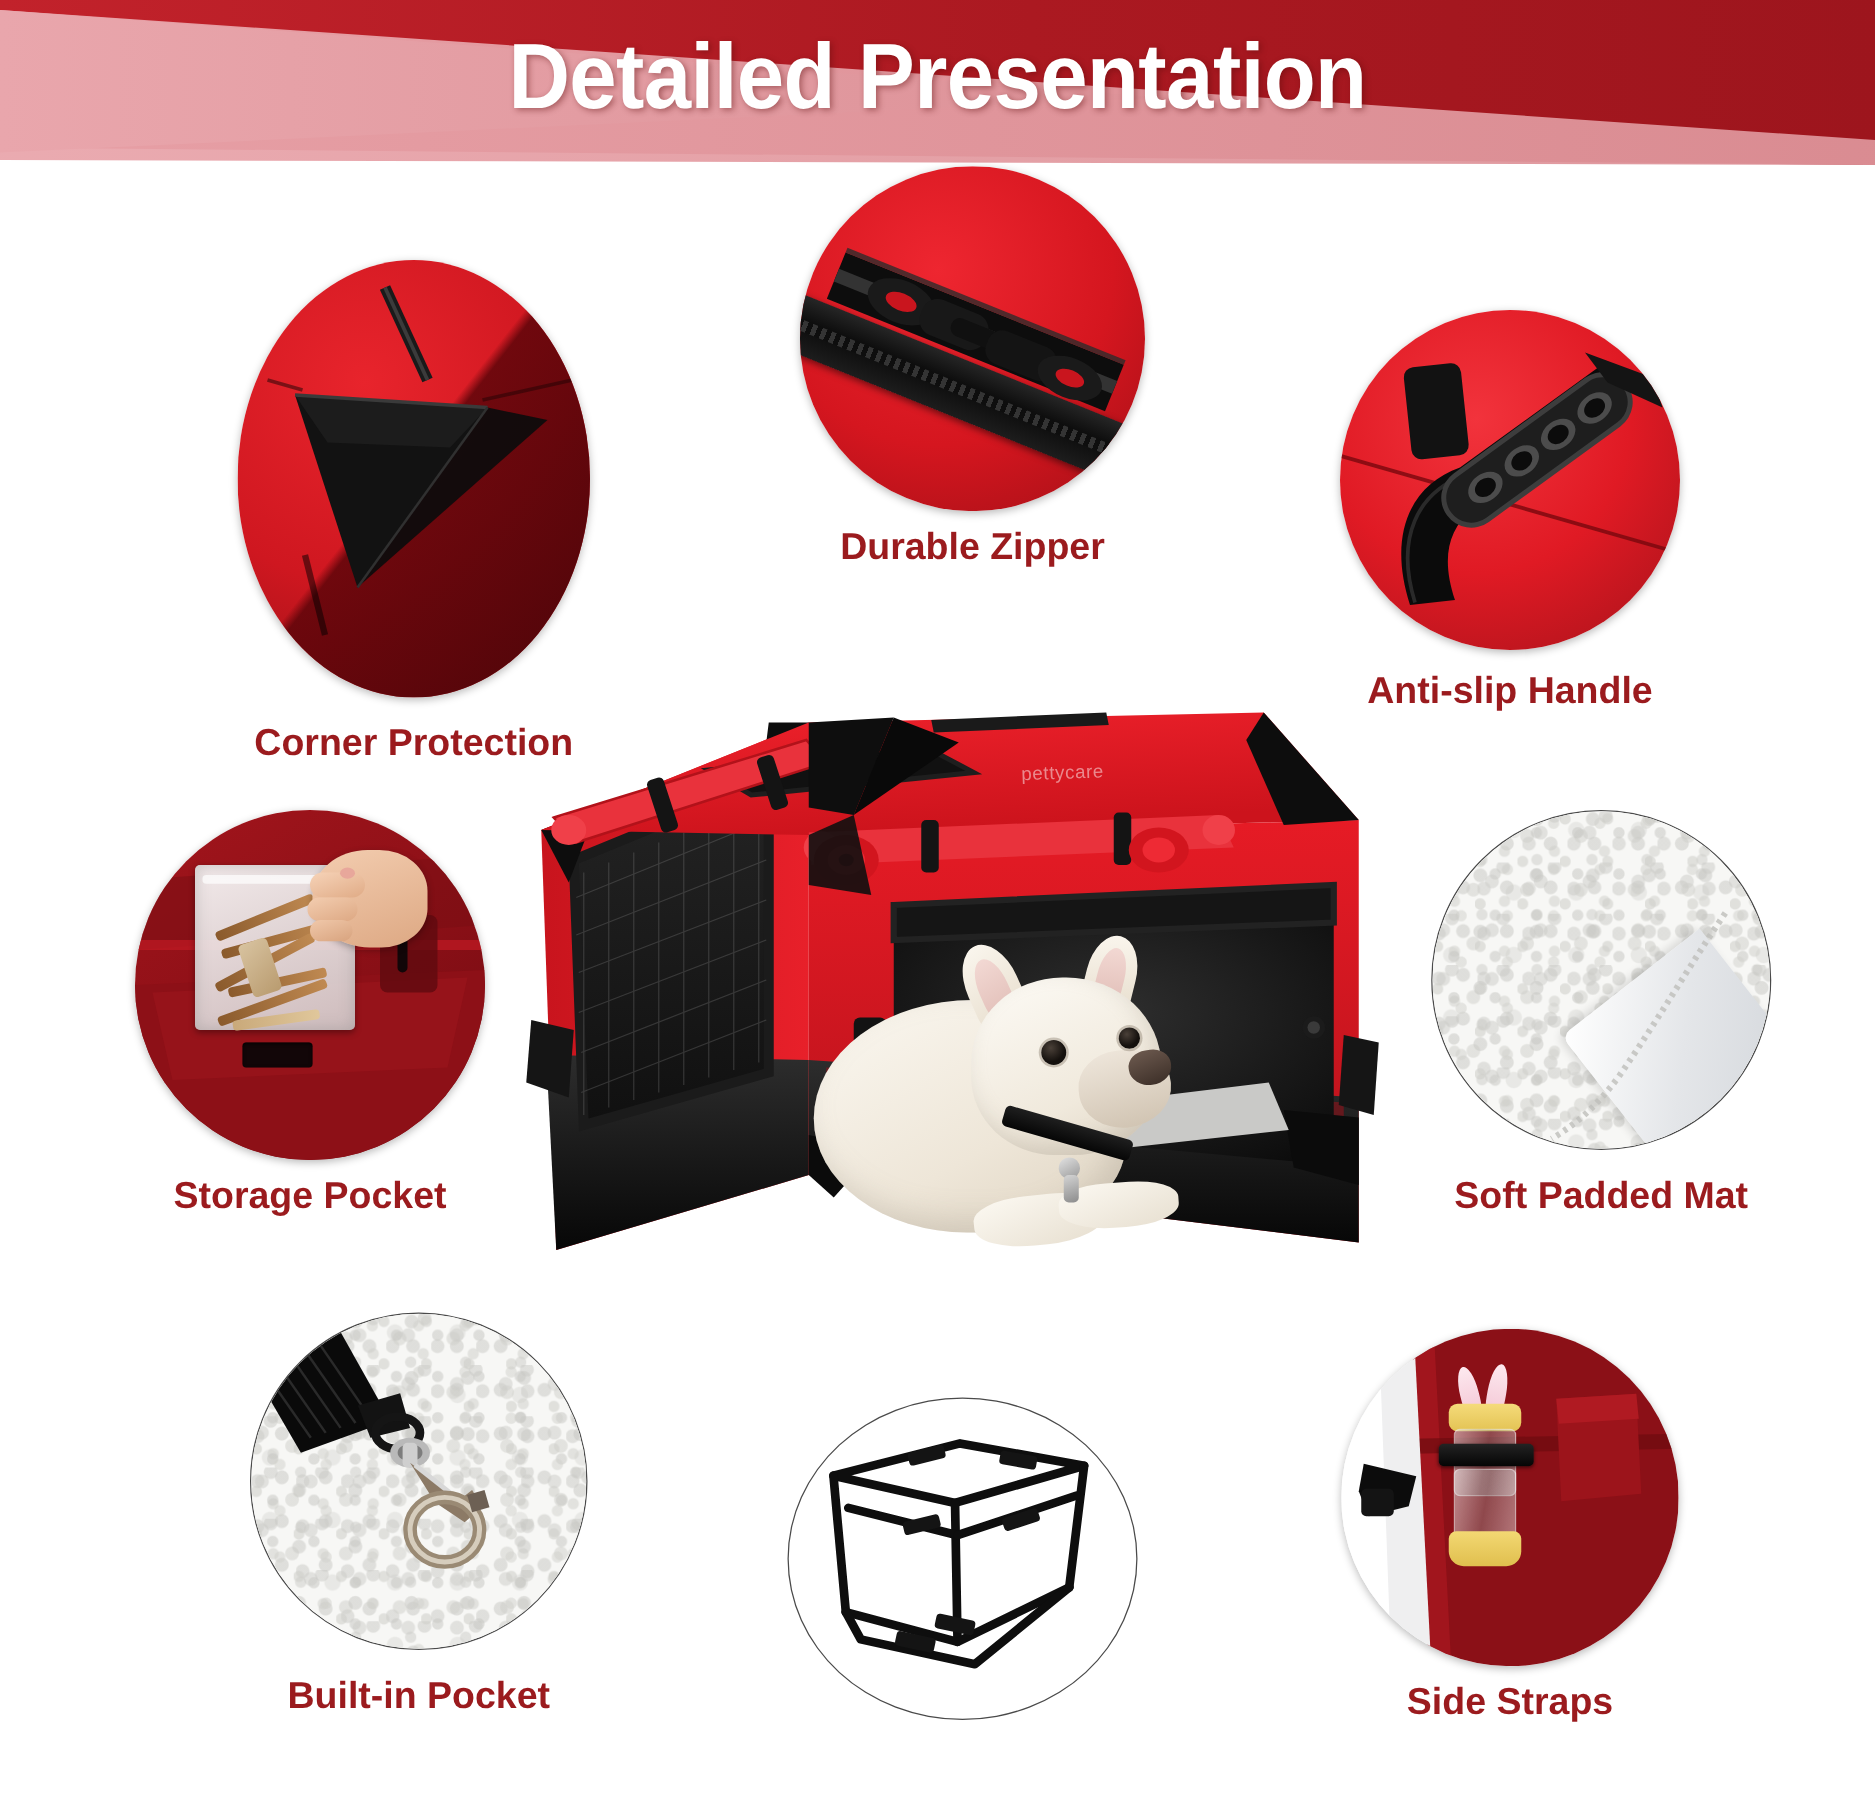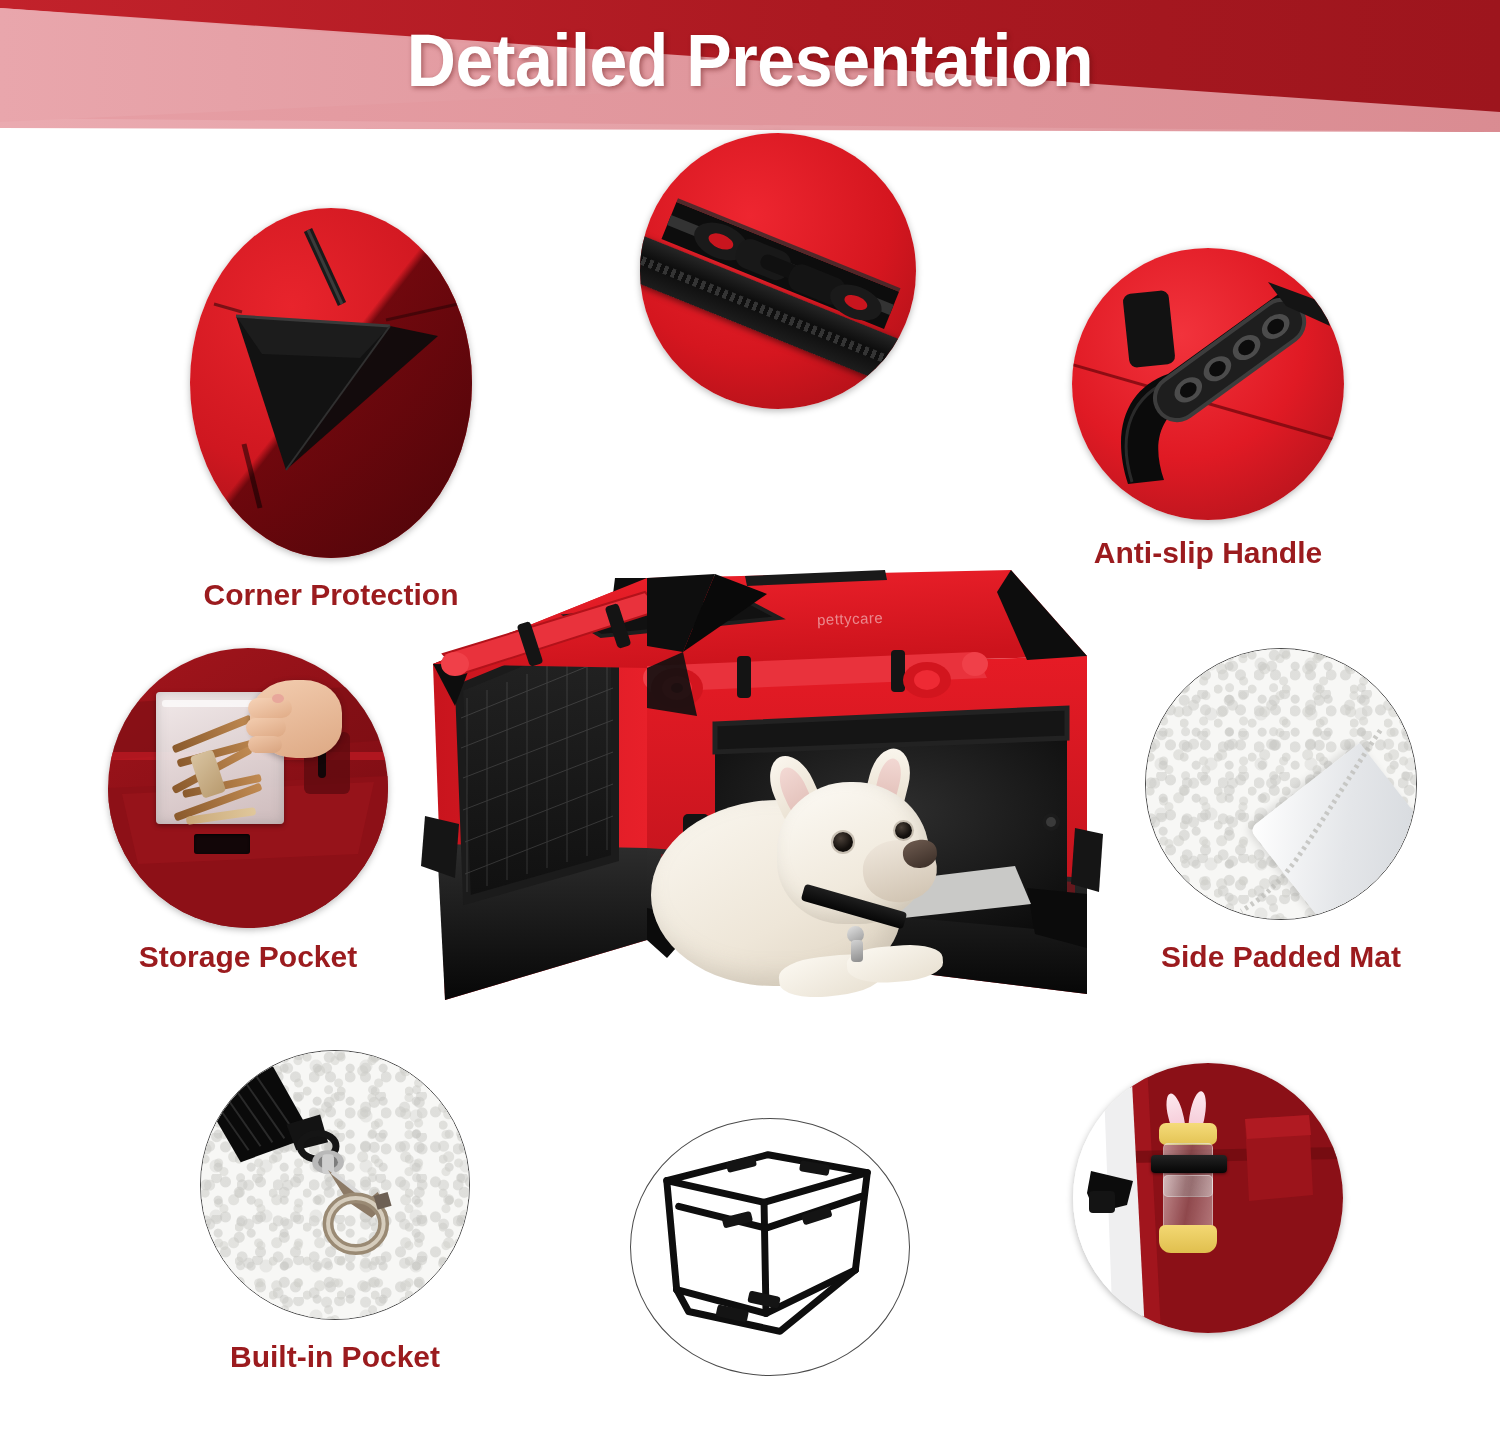--- a/index.html
+++ b/index.html
@@ -194,20 +194,21 @@
         </g>
         <g>
           <rect x="150" y="122" width="58" height="28" rx="12" fill="#141414"></rect>
           <ellipse cx="222" cy="138" rx="27" ry="16" fill="#1a1a1a"></ellipse>
           <ellipse cx="222" cy="138" rx="12" ry="6.5" fill="#c9151e"></ellipse>
         </g>
         <rect x="18" y="108" width="240" height="4" fill="#2c2c2c" opacity="0.8"></rect>
       </g>
     </svg>
   </div>
+  <div class="flabel" style="top:288px;">Durable Zipper</div>
 </div>
 
 <div class="feature" style="left:1072px; top:248px; width:272px;">
   <div class="circ" style="width:272px;height:272px;">
     <div class="fill ah-bg weave"></div>
     <div class="ah-seam"></div>
     <svg class="fill" viewBox="0 0 272 272" preserveAspectRatio="none">
       <path d="M56,236 C38,180 56,140 96,126 L212,42 L238,58 L118,150 C86,170 80,196 92,232 Z" fill="#0b0b0b"></path>
       <path d="M60,234 C44,182 62,146 100,132 L210,50" stroke="#2a2a2a" stroke-width="3" fill="none"></path>
       <rect x="54" y="44" width="46" height="74" rx="8" fill="#121212" transform="rotate(-6 77 81)"></rect>
@@ -262,21 +263,21 @@
 </div>
 
 <div class="feature" style="left:1145px; top:648px; width:272px;">
   <div class="circ outline" style="width:272px;height:272px;">
     <div class="fill mat-bg fleece"></div>
     <div class="mat-fold"></div>
     <svg class="fill" viewBox="0 0 272 272" preserveAspectRatio="none">
       <path d="M236,82 C206,126 182,168 150,214 C132,238 116,252 96,264" stroke="rgba(190,190,186,.8)" stroke-width="5" fill="none" stroke-dasharray="3 4"></path>
     </svg>
   </div>
-  <div class="flabel" style="top:292px;">Side Padded Mat</div>
+  <div class="flabel" style="top:292px;">Soft Padded Mat</div>
 </div>
 
 <div class="feature" style="left:200px; top:1050px; width:270px;">
   <div class="circ outline" style="width:270px;height:270px;">
     <div class="fill mat-bg fleece"></div>
     <svg class="fill" viewBox="0 0 270 270" preserveAspectRatio="none">
       <g>
         <path d="M-10,26 L66,4 L112,86 L40,112 Z" fill="#0a0a0a"></path>
         <path d="M-10,26 L66,4 L112,86 L40,112 Z" fill="url(#webgrad)" opacity="0"></path>
         <g stroke="#2a2a2a" stroke-width="2">
@@ -354,20 +355,21 @@
     <div>
       <div class="ss-ear" style="left:95px;top:30px;width:15px;height:44px;transform:rotate(-14deg);"></div>
       <div class="ss-ear" style="left:117px;top:28px;width:15px;height:46px;transform:rotate(10deg);"></div>
       <div class="ss-bottle-top" style="left:86px;top:60px;width:58px;height:22px;"></div>
       <div class="ss-bottle-body" style="left:90px;top:80px;width:50px;height:54px;"></div>
       <div class="ss-band" style="left:78px;top:92px;width:76px;height:18px;"></div>
       <div class="ss-bottle-body" style="left:90px;top:112px;width:50px;height:58px;"></div>
       <div class="ss-bottle-base" style="left:86px;top:162px;width:58px;height:28px;"></div>
     </div>
   </div>
+  <div class="flabel" style="top:282px;">Side Straps</div>
 </div>
 
 <div class="crate">
   <svg class="fill" viewBox="0 0 690 520" preserveAspectRatio="none">
     <defs>
       <linearGradient id="redTop" x1="0" y1="0" x2="0.4" y2="1">
         <stop offset="0" stop-color="#f0222c"></stop>
           <stop offset="1" stop-color="#cc131c"></stop>
       </linearGradient>
       <linearGradient id="redFront" x1="0" y1="0" x2="0" y2="1">

